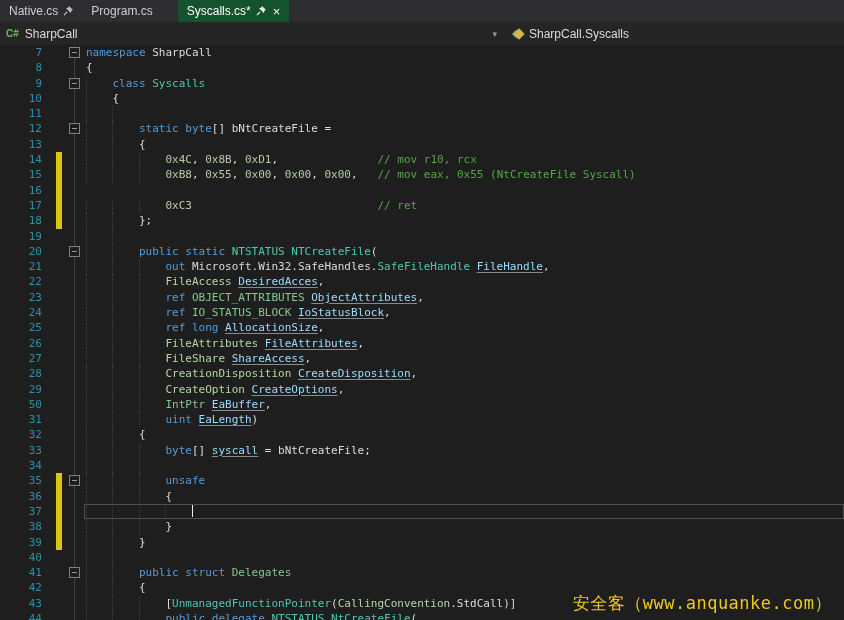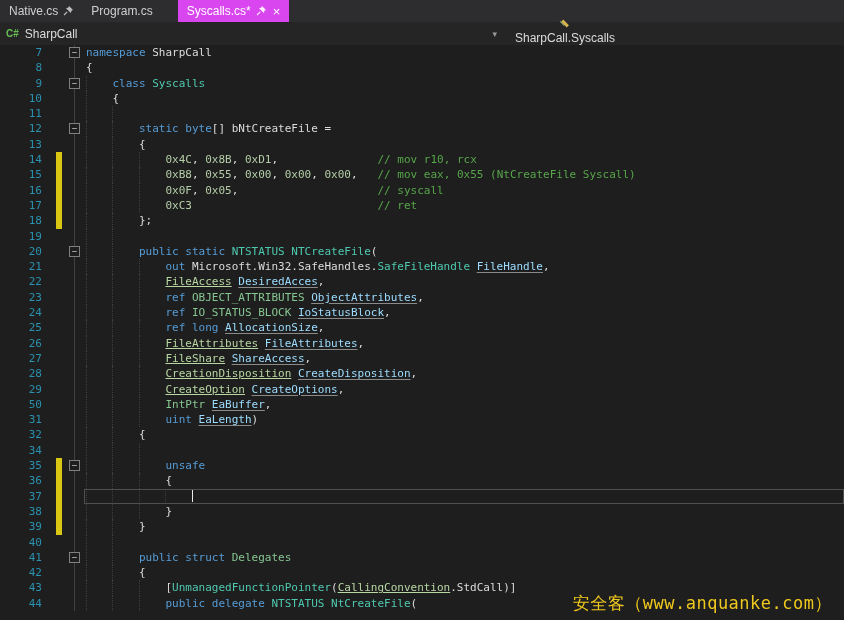--- a/index.html
+++ b/index.html
@@ -6,50 +6,50 @@
   html,body { margin:0; padding:0; }
   body {
     width:844px; height:620px; overflow:hidden;
     background:#1E1E1E;
     font-family:"Liberation Sans", sans-serif;
     cursor:default;
   }
   
   .tabbar { height:22px; background:#2D2D30; display:flex; align-items:stretch; }
   .tab { display:flex; align-items:center; gap:5px; padding:0 9px; font-size:12px; color:#CFCFCF;justify-content:space-between; }
-  .tab.active { background:#d946ef; color:#FFFFFF; }
+  .tab.active { background:#14532d; color:#FFFFFF; }
   .tab .pin { display:flex; align-items:center; color:currentColor; opacity:.9; }
   .tab .close { font-size:13px; line-height:1; margin-left:2px; }
   .tabgap { width:16px; }
   
   .navbar { height:23px; background:#252526; display:flex; align-items:center; font-size:12px; color:#DCDCDC; }
   .combo { display:flex; align-items:center; gap:6px; height:100%; }
   .combo.project { flex:0 0 505px; padding:0 6px; }
   .combo .arrow { margin-left:auto; color:#9A9A9A; font-size:9px; padding-right:2px; }
   .csproj-badge { color:#69BE53; font-weight:bold; font-size:10px; letter-spacing:0; }
   .class-glyph { width:8px; height:8px; background:#D6B44C; transform:rotate(45deg); display:inline-block; box-shadow:-2px 2px 0 -1px #7BA879; }
-  .combo.scope { padding-left:10px;flex-direction:column; }
+  .combo.scope { padding-left:10px; }
   
   .editor { position:relative; height:575px; overflow:hidden;
     font-family:"DejaVu Sans Mono", monospace; font-size:11px; }
   .line { display:flex; height:15.3px; line-height:15.3px; white-space:pre; position:relative; }
   .ln { width:42px; text-align:right; color:#2B91AF; flex:none; }
   .chg { width:6px; margin-left:14px; flex:none; }
   .chg.mod { background:#D9C713; }
   .foldcol { width:18px; margin-left:4px; flex:none; position:relative; }
   .foldcol::before { content:""; position:absolute; left:8px; top:0; bottom:0; border-left:1px solid #3F3F46; }
   .foldbox { position:absolute; left:3px; top:2px; width:11px; height:11px; text-align:center;
     font-size:9px; line-height:9px; color:#C8C8C8; border:1px solid #808080; background:#1E1E1E; z-index:2; }
   .codetext { flex:1 1 auto; margin-left:2px; color:#DCDCDC; }
   .guide { display:inline-block; width:4ch; border-left:1px dotted #3E3E42; }
   .kw { color:#569CD6;text-align:center; }
   .ty { color:#4EC9B0; }
   .tyu { color:#4EC9B0; text-decoration-color:#8A8A8A; text-underline-offset:2px; }
   .st { color:#86C691;margin-top:43px; }
-  .en { color:#B8D7A3;text-decoration:underline; }
+  .en { color:#B8D7A3; }
   .pm { color:#9CDCFE; text-decoration:underline; text-decoration-color:#8A8A8A; text-underline-offset:2px; }
   .nm { color:#B5CEA8; }
   .cm { color:#57A64A; }
   .tx { color:#DCDCDC; }
   .caret { display:inline-block; width:1px; height:12px; background:#EAEAEA; vertical-align:-2px; }
   .line.cur::after { content:""; position:absolute; left:84px; right:0; top:0; bottom:0;
     border:1px solid #4F4F4F; pointer-events:none; }
   .watermark { position:absolute; right:12px; bottom:5px; font-size:17px; color:#EFC81E;
     letter-spacing:.5px; z-index:5; }
 </style>
@@ -98,37 +98,38 @@
   <div id="code-lines">
       <div class="line"><span class="ln">7</span><span class="chg"></span><span class="foldcol"><span class="foldbox">−</span></span><span class="codetext"><span class="kw">namespace</span><span class="tx"> SharpCall</span></span></div>
       <div class="line"><span class="ln">8</span><span class="chg"></span><span class="foldcol"></span><span class="codetext"><span class="tx">{</span></span></div>
       <div class="line"><span class="ln">9</span><span class="chg"></span><span class="foldcol"><span class="foldbox">−</span></span><span class="codetext"><span class="guide">    </span><span class="kw">class</span><span class="tx"> </span><span class="ty">Syscalls</span></span></div>
       <div class="line"><span class="ln">10</span><span class="chg"></span><span class="foldcol"></span><span class="codetext"><span class="guide">    </span><span class="tx">{</span></span></div>
       <div class="line"><span class="ln">11</span><span class="chg"></span><span class="foldcol"></span><span class="codetext"><span class="guide">    </span><span class="guide">    </span></span></div>
       <div class="line"><span class="ln">12</span><span class="chg"></span><span class="foldcol"><span class="foldbox">−</span></span><span class="codetext"><span class="guide">    </span><span class="guide">    </span><span class="kw">static</span><span class="tx"> </span><span class="kw">byte</span><span class="tx">[] bNtCreateFile =</span></span></div>
       <div class="line"><span class="ln">13</span><span class="chg"></span><span class="foldcol"></span><span class="codetext"><span class="guide">    </span><span class="guide">    </span><span class="tx">{</span></span></div>
       <div class="line"><span class="ln">14</span><span class="chg mod"></span><span class="foldcol"></span><span class="codetext"><span class="guide">    </span><span class="guide">    </span><span class="guide">    </span><span class="nm">0x4C</span><span class="tx">, </span><span class="nm">0x8B</span><span class="tx">, </span><span class="nm">0xD1</span><span class="tx">,               </span><span class="cm">// mov r10, rcx</span></span></div>
       <div class="line"><span class="ln">15</span><span class="chg mod"></span><span class="foldcol"></span><span class="codetext"><span class="guide">    </span><span class="guide">    </span><span class="guide">    </span><span class="nm">0xB8</span><span class="tx">, </span><span class="nm">0x55</span><span class="tx">, </span><span class="nm">0x00</span><span class="tx">, </span><span class="nm">0x00</span><span class="tx">, </span><span class="nm">0x00</span><span class="tx">,   </span><span class="cm">// mov eax, 0x55 (NtCreateFile Syscall)</span></span></div>
-      <div class="line"><span class="ln">16</span><span class="chg mod"></span><span class="foldcol"></span><span class="codetext"><span class="guide">    </span><span class="guide">    </span><span class="guide">    </span><span class="nm">0x0F</span><span class="tx">, </span><span class="nm">0x05</span><span class="tx">,                     </span><span class="cm">// syscall</span></span></div>
+      <div class="line"><span class="ln">16</span><span class="chg mod"></span><span class="foldcol"></span></div>
       <div class="line"><span class="ln">17</span><span class="chg mod"></span><span class="foldcol"></span><span class="codetext"><span class="guide">    </span><span class="guide">    </span><span class="guide">    </span><span class="nm">0xC3</span><span class="tx">                            </span><span class="cm">// ret</span></span></div>
       <div class="line"><span class="ln">18</span><span class="chg mod"></span><span class="foldcol"></span><span class="codetext"><span class="guide">    </span><span class="guide">    </span><span class="tx">};</span></span></div>
       <div class="line"><span class="ln">19</span><span class="chg"></span><span class="foldcol"></span><span class="codetext"><span class="guide">    </span><span class="guide">    </span></span></div>
       <div class="line"><span class="ln">20</span><span class="chg"></span><span class="foldcol"><span class="foldbox">−</span></span><span class="codetext"><span class="guide">    </span><span class="guide">    </span><span class="kw">public</span><span class="tx"> </span><span class="kw">static</span><span class="tx"> </span><span class="ty">NTSTATUS</span><span class="tx"> </span><span class="tyu">NTCreateFile</span><span class="tx">(</span></span></div>
       <div class="line"><span class="ln">21</span><span class="chg"></span><span class="foldcol"></span><span class="codetext"><span class="guide">    </span><span class="guide">    </span><span class="guide">    </span><span class="kw">out</span><span class="tx"> Microsoft.Win32.SafeHandles.</span><span class="ty">SafeFileHandle</span><span class="tx"> </span><span class="pm">FileHandle</span><span class="tx">,</span></span></div>
       <div class="line"><span class="ln">22</span><span class="chg"></span><span class="foldcol"></span><span class="codetext"><span class="guide">    </span><span class="guide">    </span><span class="guide">    </span><span class="en">FileAccess</span><span class="tx"> </span><span class="pm">DesiredAcces</span><span class="tx">,</span></span></div>
       <div class="line"><span class="ln">23</span><span class="chg"></span><span class="foldcol"></span><span class="codetext"><span class="guide">    </span><span class="guide">    </span><span class="guide">    </span><span class="kw">ref</span><span class="tx"> </span><span class="st">OBJECT_ATTRIBUTES</span><span class="tx"> </span><span class="pm">ObjectAttributes</span><span class="tx">,</span></span></div>
       <div class="line"><span class="ln">24</span><span class="chg"></span><span class="foldcol"></span><span class="codetext"><span class="guide">    </span><span class="guide">    </span><span class="guide">    </span><span class="kw">ref</span><span class="tx"> </span><span class="st">IO_STATUS_BLOCK</span><span class="tx"> </span><span class="pm">IoStatusBlock</span><span class="tx">,</span></span></div>
       <div class="line"><span class="ln">25</span><span class="chg"></span><span class="foldcol"></span><span class="codetext"><span class="guide">    </span><span class="guide">    </span><span class="guide">    </span><span class="kw">ref</span><span class="tx"> </span><span class="kw">long</span><span class="tx"> </span><span class="pm">AllocationSize</span><span class="tx">,</span></span></div>
       <div class="line"><span class="ln">26</span><span class="chg"></span><span class="foldcol"></span><span class="codetext"><span class="guide">    </span><span class="guide">    </span><span class="guide">    </span><span class="en">FileAttributes</span><span class="tx"> </span><span class="pm">FileAttributes</span><span class="tx">,</span></span></div>
       <div class="line"><span class="ln">27</span><span class="chg"></span><span class="foldcol"></span><span class="codetext"><span class="guide">    </span><span class="guide">    </span><span class="guide">    </span><span class="en">FileShare</span><span class="tx"> </span><span class="pm">ShareAccess</span><span class="tx">,</span></span></div>
       <div class="line"><span class="ln">28</span><span class="chg"></span><span class="foldcol"></span><span class="codetext"><span class="guide">    </span><span class="guide">    </span><span class="guide">    </span><span class="en">CreationDisposition</span><span class="tx"> </span><span class="pm">CreateDisposition</span><span class="tx">,</span></span></div>
       <div class="line"><span class="ln">29</span><span class="chg"></span><span class="foldcol"></span><span class="codetext"><span class="guide">    </span><span class="guide">    </span><span class="guide">    </span><span class="en">CreateOption</span><span class="tx"> </span><span class="pm">CreateOptions</span><span class="tx">,</span></span></div>
       <div class="line"><span class="ln">50</span><span class="chg"></span><span class="foldcol"></span><span class="codetext"><span class="guide">    </span><span class="guide">    </span><span class="guide">    </span><span class="st">IntPtr</span><span class="tx"> </span><span class="pm">EaBuffer</span><span class="tx">,</span></span></div>
       <div class="line"><span class="ln">31</span><span class="chg"></span><span class="foldcol"></span><span class="codetext"><span class="guide">    </span><span class="guide">    </span><span class="guide">    </span><span class="kw">uint</span><span class="tx"> </span><span class="pm">EaLength</span><span class="tx">)</span></span></div>
       <div class="line"><span class="ln">32</span><span class="chg"></span><span class="foldcol"></span><span class="codetext"><span class="guide">    </span><span class="guide">    </span><span class="tx">{</span></span></div>
+      <div class="line"><span class="ln">33</span><span class="chg"></span><span class="foldcol"></span><span class="codetext"><span class="guide">    </span><span class="guide">    </span><span class="guide">    </span><span class="kw">byte</span><span class="tx">[] </span><span class="pm">syscall</span><span class="tx"> = bNtCreateFile;</span></span></div>
       <div class="line"><span class="ln">34</span><span class="chg"></span><span class="foldcol"></span><span class="codetext"><span class="guide">    </span><span class="guide">    </span><span class="guide">    </span></span></div>
       <div class="line"><span class="ln">35</span><span class="chg mod"></span><span class="foldcol"><span class="foldbox">−</span></span><span class="codetext"><span class="guide">    </span><span class="guide">    </span><span class="guide">    </span><span class="kw">unsafe</span></span></div>
       <div class="line"><span class="ln">36</span><span class="chg mod"></span><span class="foldcol"></span><span class="codetext"><span class="guide">    </span><span class="guide">    </span><span class="guide">    </span><span class="tx">{</span></span></div>
       <div class="line cur"><span class="ln">37</span><span class="chg mod"></span><span class="foldcol"></span><span class="codetext"><span class="guide">    </span><span class="guide">    </span><span class="guide">    </span><span class="guide">    </span><span class="caret"></span></span></div>
       <div class="line"><span class="ln">38</span><span class="chg mod"></span><span class="foldcol"></span><span class="codetext"><span class="guide">    </span><span class="guide">    </span><span class="guide">    </span><span class="tx">}</span></span></div>
       <div class="line"><span class="ln">39</span><span class="chg mod"></span><span class="foldcol"></span><span class="codetext"><span class="guide">    </span><span class="guide">    </span><span class="tx">}</span></span></div>
       <div class="line"><span class="ln">40</span><span class="chg"></span><span class="foldcol"></span><span class="codetext"><span class="guide">    </span><span class="guide">    </span></span></div>
       <div class="line"><span class="ln">41</span><span class="chg"></span><span class="foldcol"><span class="foldbox">−</span></span><span class="codetext"><span class="guide">    </span><span class="guide">    </span><span class="kw">public</span><span class="tx"> </span><span class="kw">struct</span><span class="tx"> </span><span class="st">Delegates</span></span></div>
       <div class="line"><span class="ln">42</span><span class="chg"></span><span class="foldcol"></span><span class="codetext"><span class="guide">    </span><span class="guide">    </span><span class="tx">{</span></span></div>
       <div class="line"><span class="ln">43</span><span class="chg"></span><span class="foldcol"></span><span class="codetext"><span class="guide">    </span><span class="guide">    </span><span class="guide">    </span><span class="tx">[</span><span class="ty">UnmanagedFunctionPointer</span><span class="tx">(</span><span class="en">CallingConvention</span><span class="tx">.StdCall)]</span></span></div>

